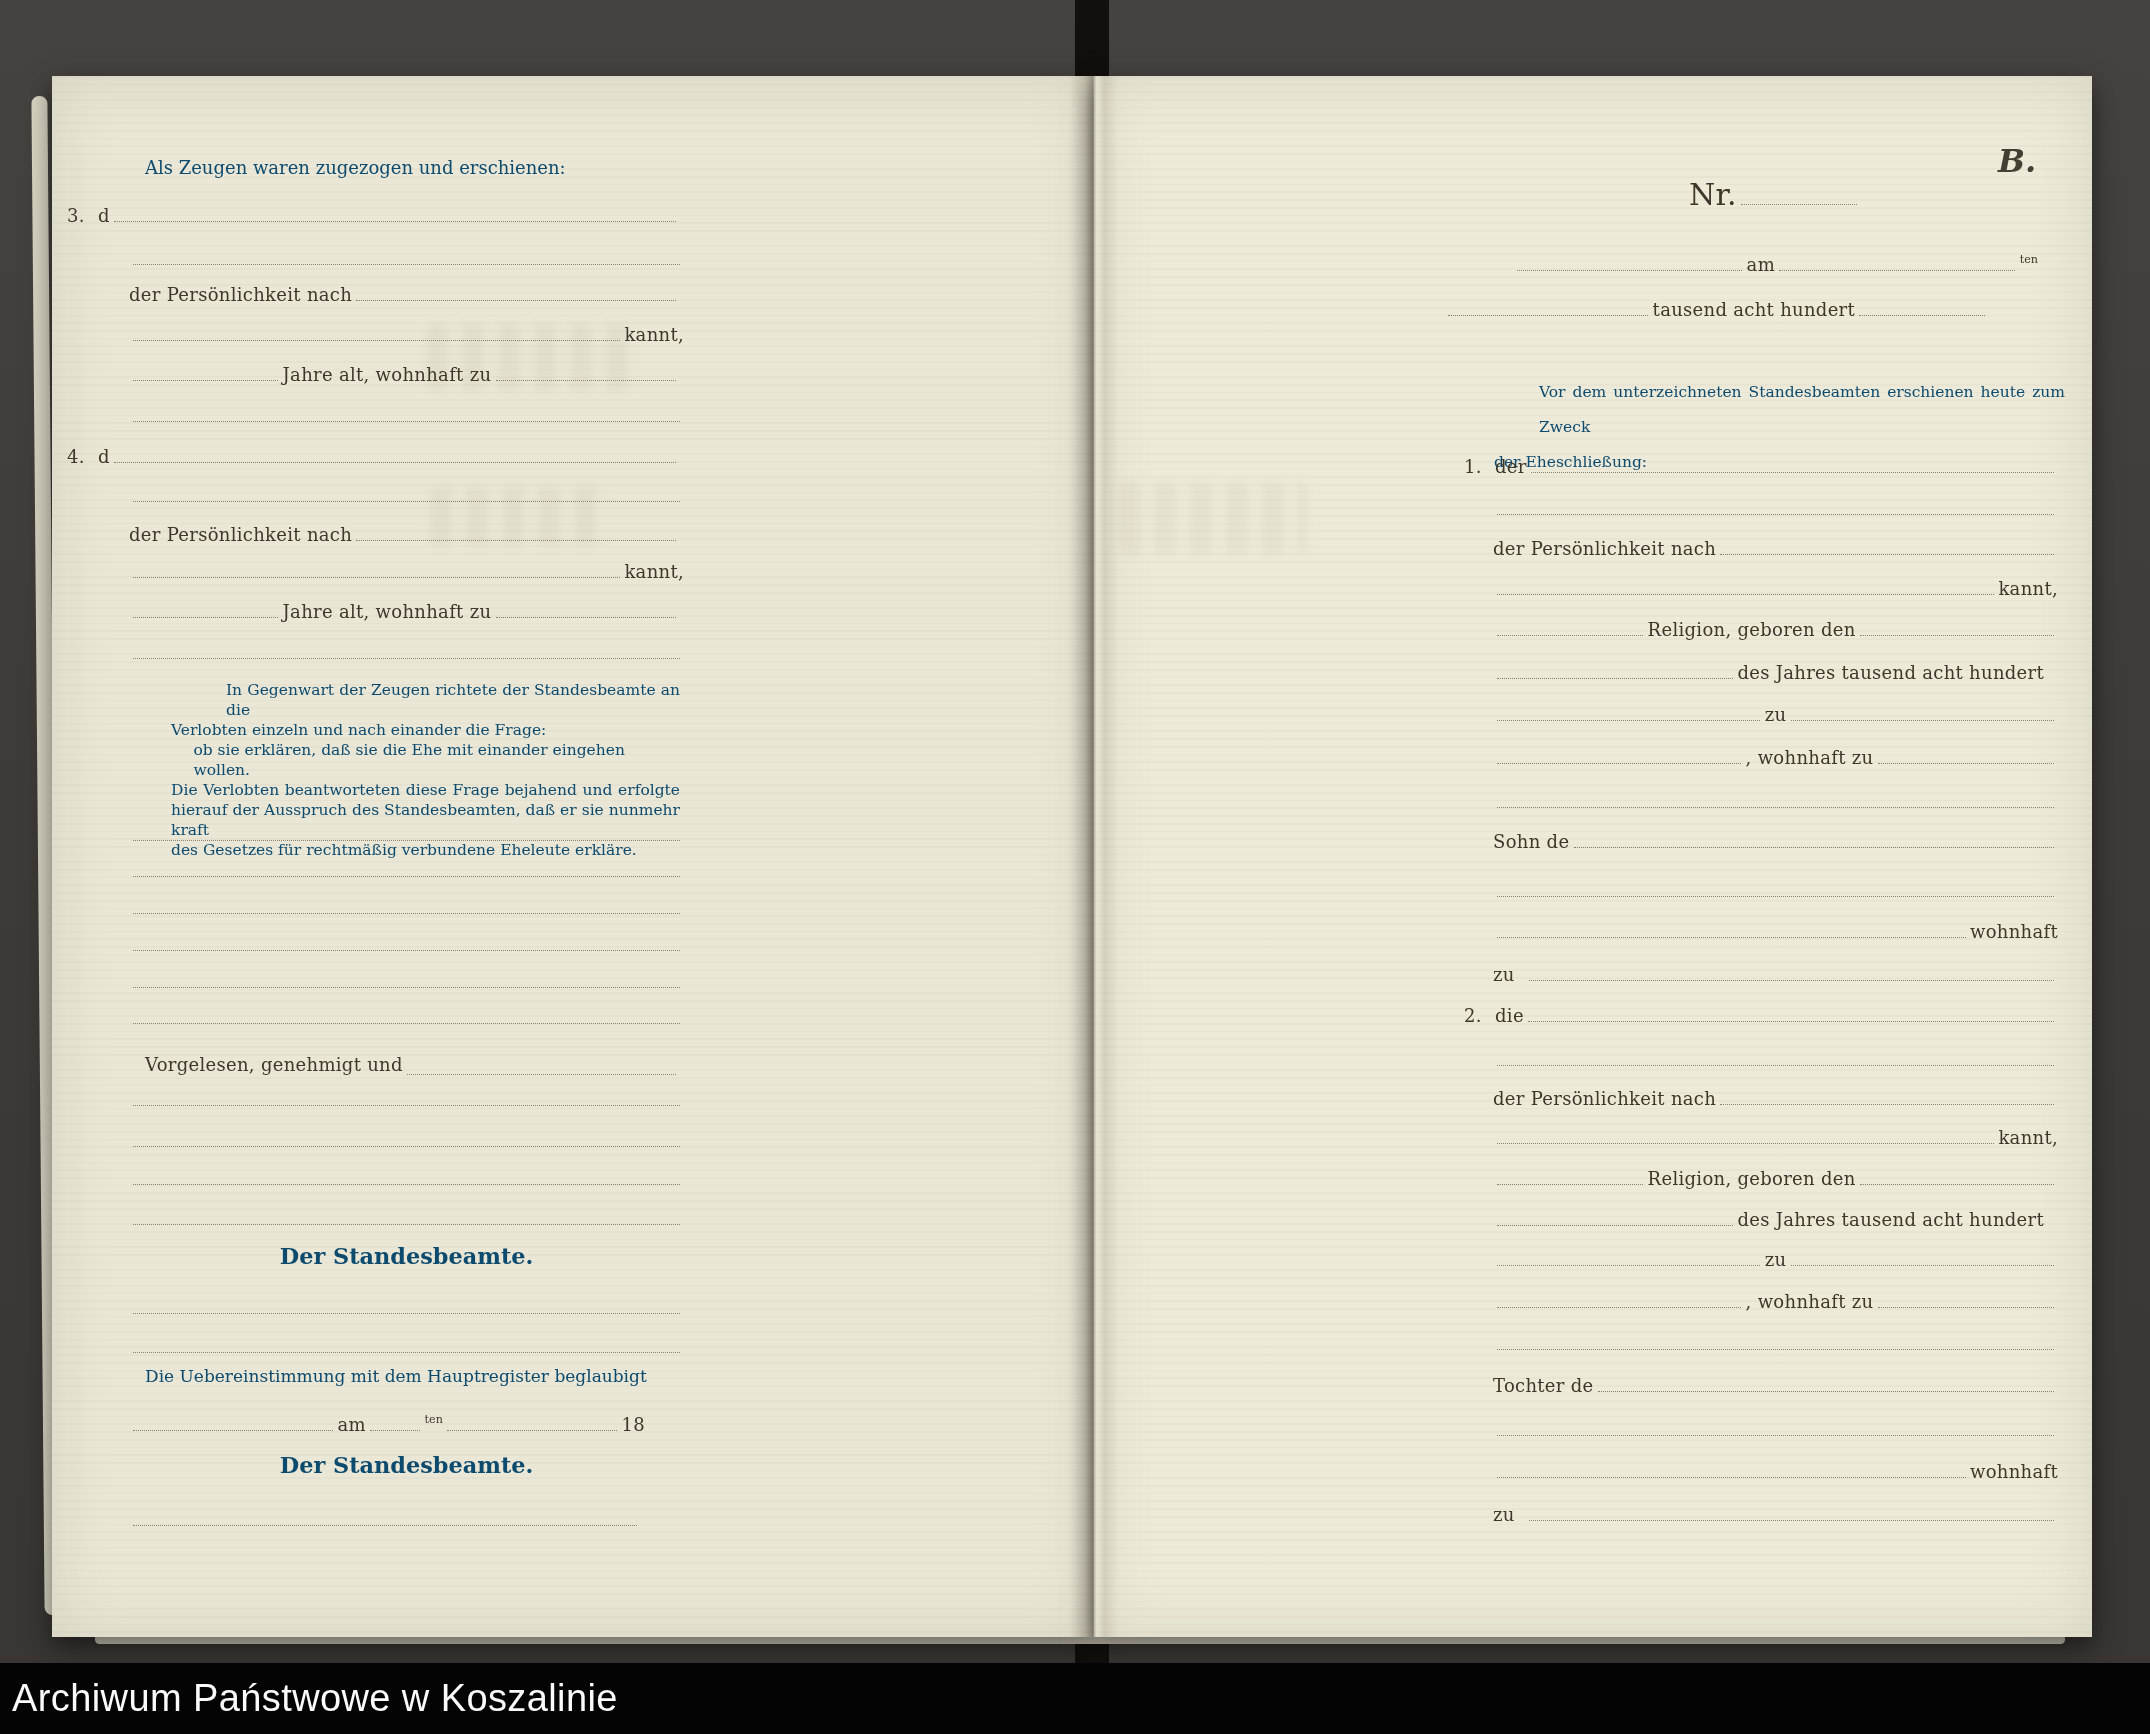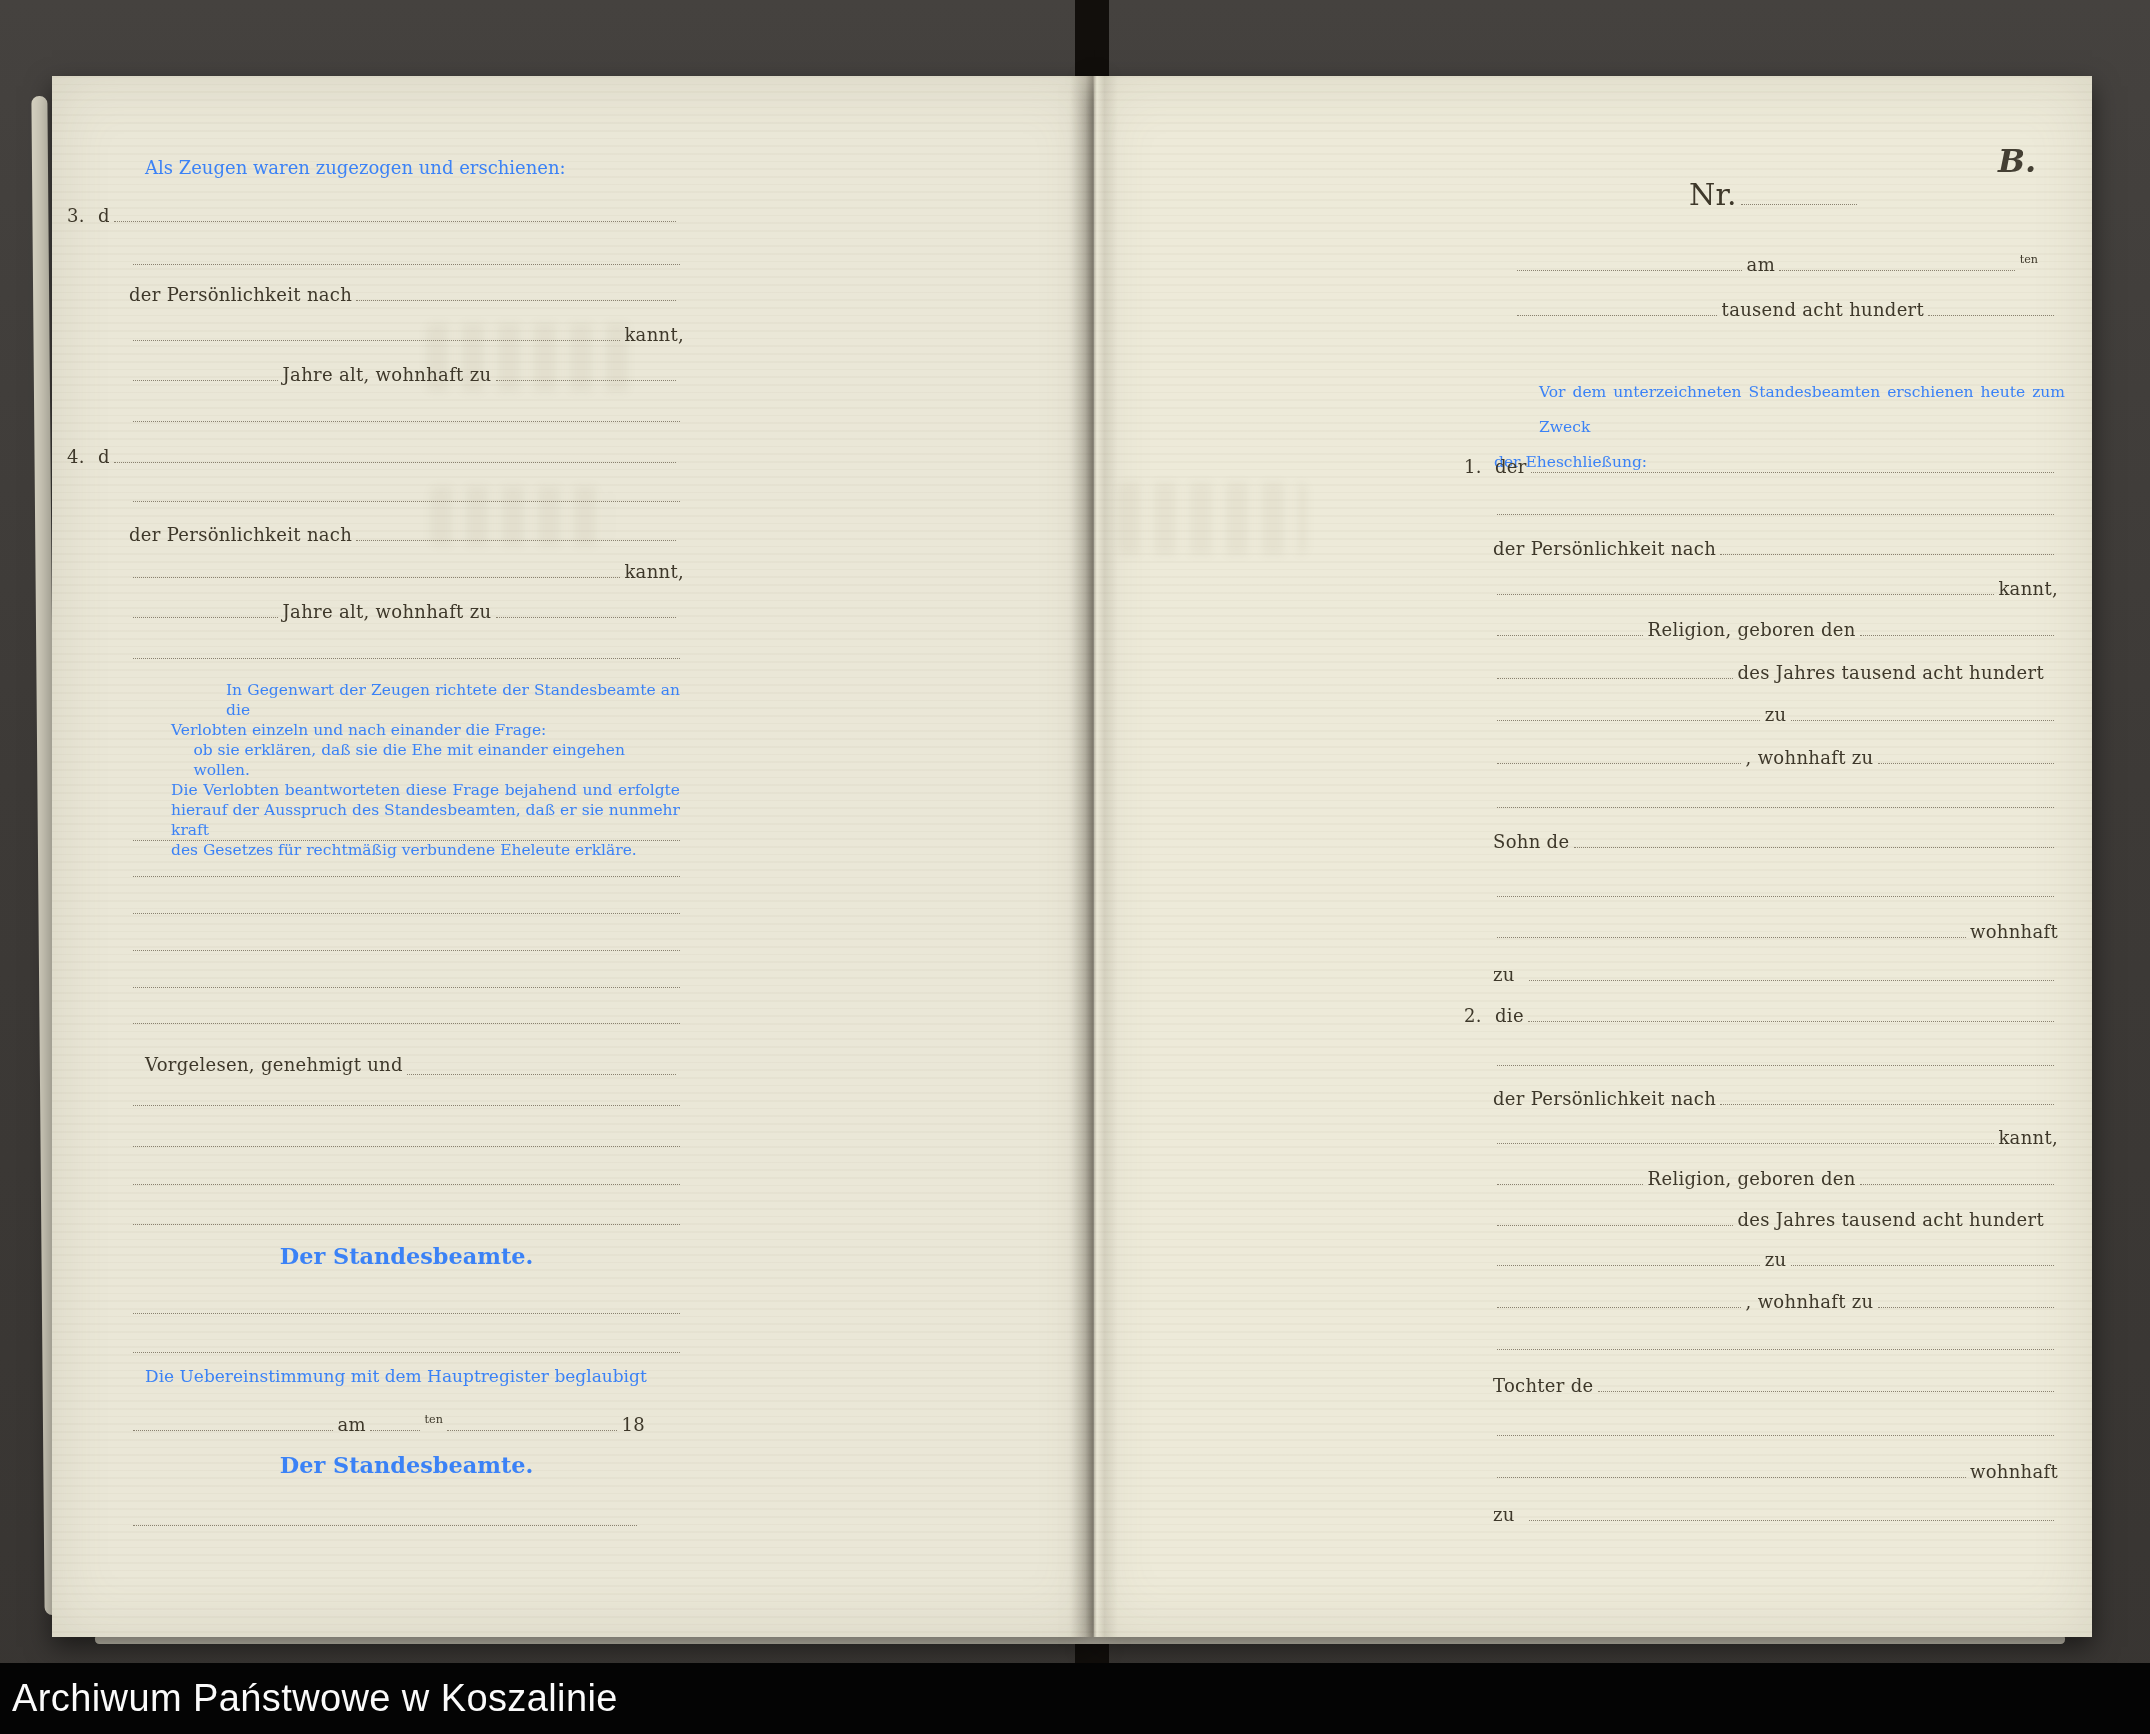--- a/index.html
+++ b/index.html
@@ -26,21 +26,21 @@
   .ghost{position:absolute;z-index:2;filter:blur(4.3px);opacity:.5;border-radius:6.9px;
     background:repeating-linear-gradient(90deg, rgba(118,104,74,.12) 0 22.4px, rgba(0,0,0,0) 22.4px 36px);}
 
   .row{position:absolute;display:flex;align-items:baseline;white-space:nowrap;z-index:2;}
   .t{font-size:18px;color:#3e382a;letter-spacing:0.3px;}
   .big{font-size:30px;}
   .bold{font-weight:700;color:#35301f;}
   .num{flex:0 0 31px;}
   .ld{flex:1 1 auto;height:2.6px;border-bottom:1.7px dotted #8a8270;margin:0 4.3px;min-width:10.3px;}
   .sup{font-size:11.2px;color:#3e382a;transform:translateY(-7.7px);text-align:right;}
-  .blk{position:absolute;z-index:2;color:#3b82f6;}
+  .blk{position:absolute;z-index:2;color:#0c4a6e;}
   .para{left:159px;top:680px;width:521px;font-size:15.5px;line-height:20px;}
   .para div{white-space:normal;margin-left:12px;}
   .j{text-align:justify;text-align-last:justify;}
   .intro{left:1494px;top:375px;width:571px;font-size:15.5px;line-height:35px;}
   .center{text-align:center;font-size:22.4px;}
   .corner-b{position:absolute;left:1998px;top:142px;z-index:2;font-size:32px;font-weight:700;font-style:italic;color:#443f33;}
 
   .bottom-bar{position:absolute;left:0;top:1663px;width:2151px;height:71px;background:#040404;z-index:5;
     display:flex;align-items:center;}
   .bottom-bar span{font-family:"Liberation Sans", sans-serif;font-size:38px;color:#fbfbfb;margin-left:12px;letter-spacing:0.4px;}
@@ -191,21 +191,21 @@
     <i class="ld"></i>
   </div>
 
   <div class="row" style="left:1513px;top:254px;width:525px;">
     <i class="ld" style="flex:0 0 225px;"></i>
     <span class="t">am</span>
     <i class="ld"></i>
     <span class="sup">ten</span>
   </div>
 
-  <div class="row" style="left:1513px;top:299px;width:545px;">
+  <div class="row" style="left:1444px;top:299px;width:545px;">
     <i class="ld" style="flex:0 0 200px;"></i>
     <span class="t">tausend acht hundert</span>
     <i class="ld"></i>
   </div>
 
   <div class="blk intro">
     <div class="j" style="padding-left:45px;">Vor dem unterzeichneten Standesbeamten erschienen heute zum Zweck</div>
     <div>der Eheschließung:</div>
   </div>
 

